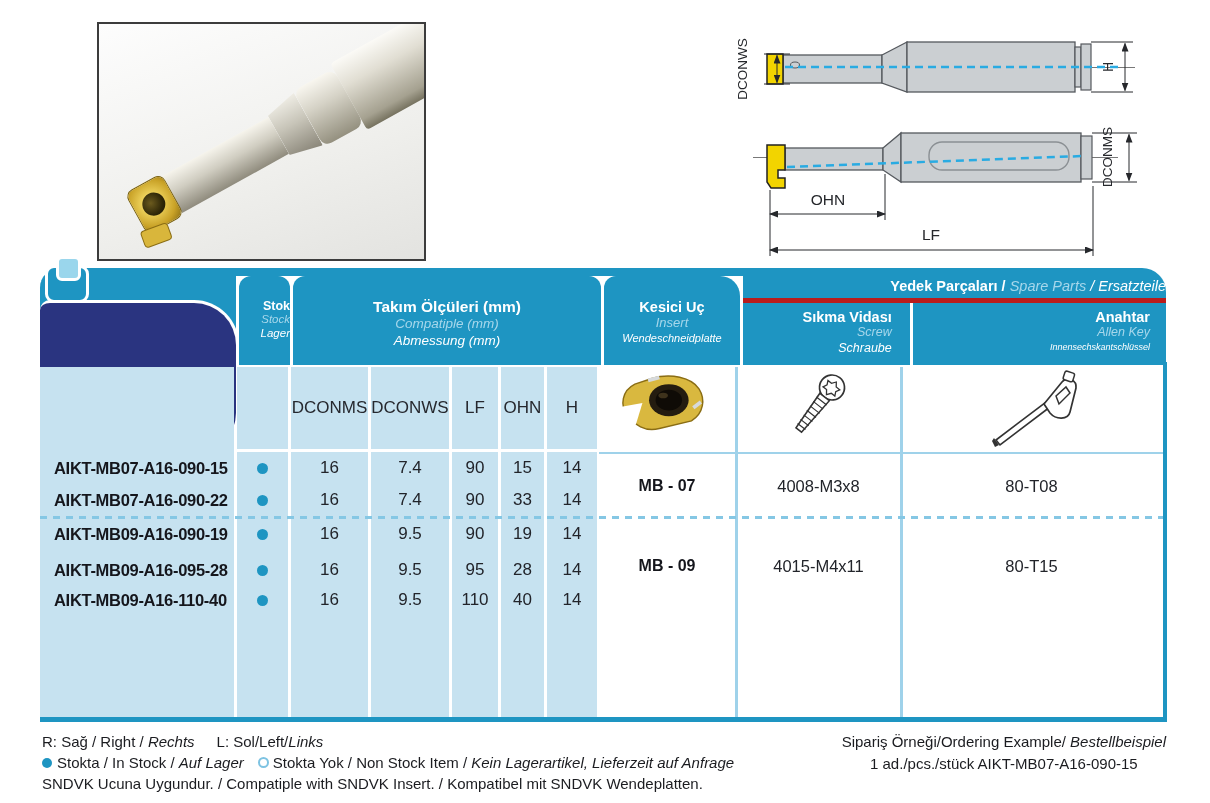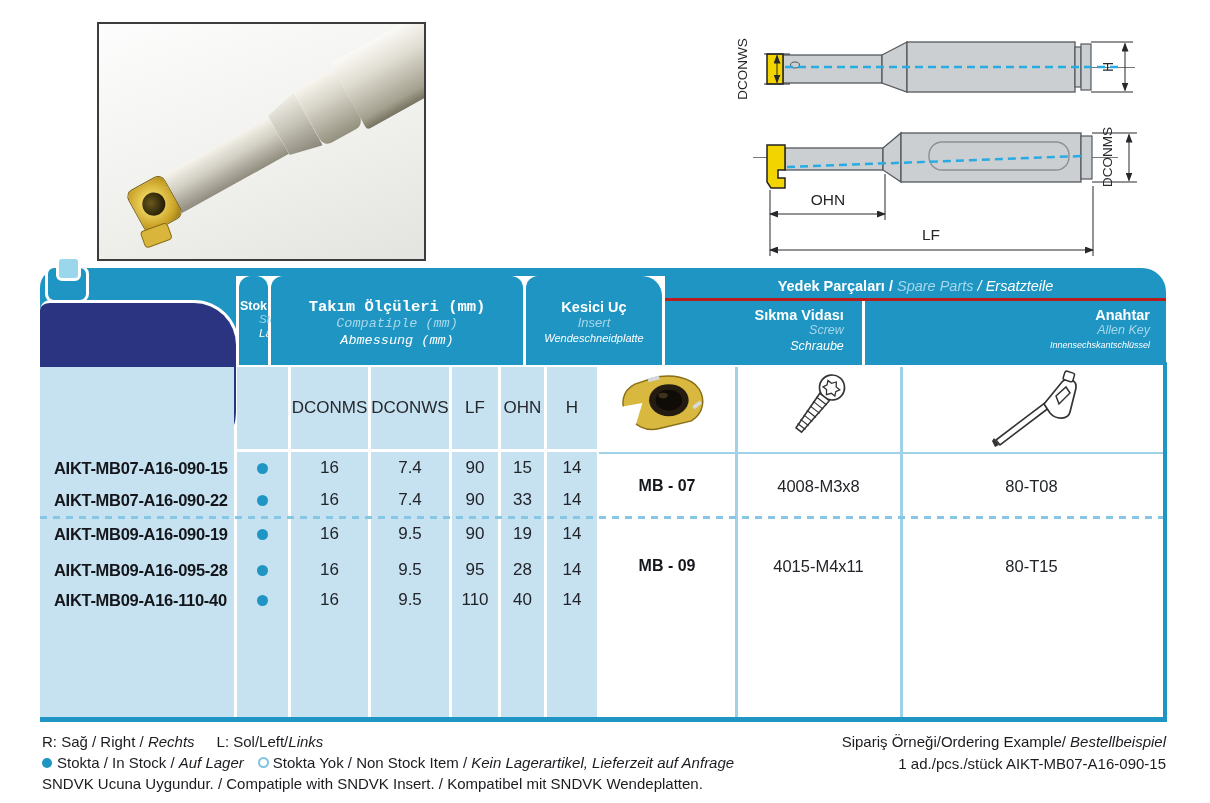--- a/index.html
+++ b/index.html
@@ -31,26 +31,26 @@
   .d1{left:733px;top:18px;}
   .d2{left:733px;top:126px;}
   .dim-text{font-family:"Liberation Sans",sans-serif;fill:#26282c;}
 
   
   .band{position:absolute;left:40px;top:268px;width:1126px;height:97px;background:#1E95C2;
         border-radius:20px 24px 0 0;overflow:hidden;}
   .band-cells{position:absolute;left:0;top:8px;right:0;bottom:0;display:flex;gap:3px;background:#fff;}
   .bcell{background:#1E95C2;color:#fff;box-sizing:border-box;}
   .b-spacer{width:196px;}
-  .b-stok{width:29px;border-radius:12px 12px 0 0;text-align:center;padding-top:23px;}
-  .b-dims{width:252px;border-radius:12px 12px 0 0;text-align:center;padding-top:22px;font-family:Liberation Mono, monospace;}
+  .b-stok{width:51px;border-radius:12px 12px 0 0;text-align:right;padding-top:23px;}
+  .b-dims{width:308px;border-radius:12px 12px 0 0;text-align:center;padding-top:22px;}
   .b-insert{width:136px;border-radius:12px 20px 0 0;text-align:center;padding-top:23px;}
   .b-right{flex:1;display:flex;flex-direction:column;background:#fff;}
-  .b-spare{background:#1E95C2;height:22px;line-height:21px;text-align:center;font-size:14.5px;
-           border-bottom:3px solid #b91c1c;color:#fff;}
+  .b-spare{background:#1E95C2;height:22px;line-height:21px;text-align:right;font-size:14.5px;
+           border-bottom:5px solid #b91c1c;color:#fff;}
   .b-subrow{flex:1;display:flex;gap:3px;background:#fff;}
   .b-screw{flex:163;background:#1E95C2;text-align:right;padding:6px 18px 0 0;}
   .b-key{flex:260;background:#1E95C2;text-align:right;padding:6px 16px 0 0;}
   .h-tr{font-weight:bold;}
   .h-en{font-style:italic;color:#A6D7EB;}
   .h-de{font-style:italic;}
   .b-stok .h-tr{font-size:12.5px;}  .b-stok .h-en,.b-stok .h-de{font-size:11.5px;line-height:1.2;margin-left:20px;}
   .b-dims .h-tr{font-size:15.5px;}  .b-dims .h-en,.b-dims .h-de{font-size:13.5px;line-height:1.25;}
   .b-insert .h-tr{font-size:14.5px;} .b-insert .h-en{font-size:13px;line-height:1.25;} .b-insert .h-de{font-size:11px;line-height:1.3;}
   .b-screw .h-tr{font-size:14.5px;}  .b-screw .h-en,.b-screw .h-de{font-size:12.5px;line-height:1.25;}
@@ -106,21 +106,21 @@
   .part-img{position:absolute;}
 
   
   .fline{position:absolute;left:42px;font-size:15px;color:#1b1c20;}
   .f1{top:733px;} .f2{top:754px;} .f3{top:775px;}
   .it{font-style:italic;}
   .gap{display:inline-block;width:22px;}
   .dotf{display:inline-block;width:10px;height:10px;border-radius:50%;background:#1E95C2;margin-right:5px;}
   .ringf{display:inline-block;width:7px;height:7px;border-radius:50%;background:#fff;
          border:2.5px solid #7EC3E2;margin:0 4px 0 14px;}
-  .fright{position:absolute;right:44px;top:731px;text-align:right;font-size:15px;color:#1b1c20;line-height:22px;}
+  .fright{position:absolute;right:44px;top:731px;text-align:center;font-size:15px;color:#1b1c20;line-height:22px;}
 </style>
 </head>
 <body>
 
 <div class="page">
 
   <div class="photo">
     <div class="tool">
       <div class="head"></div>
       <div class="bar1"></div>

